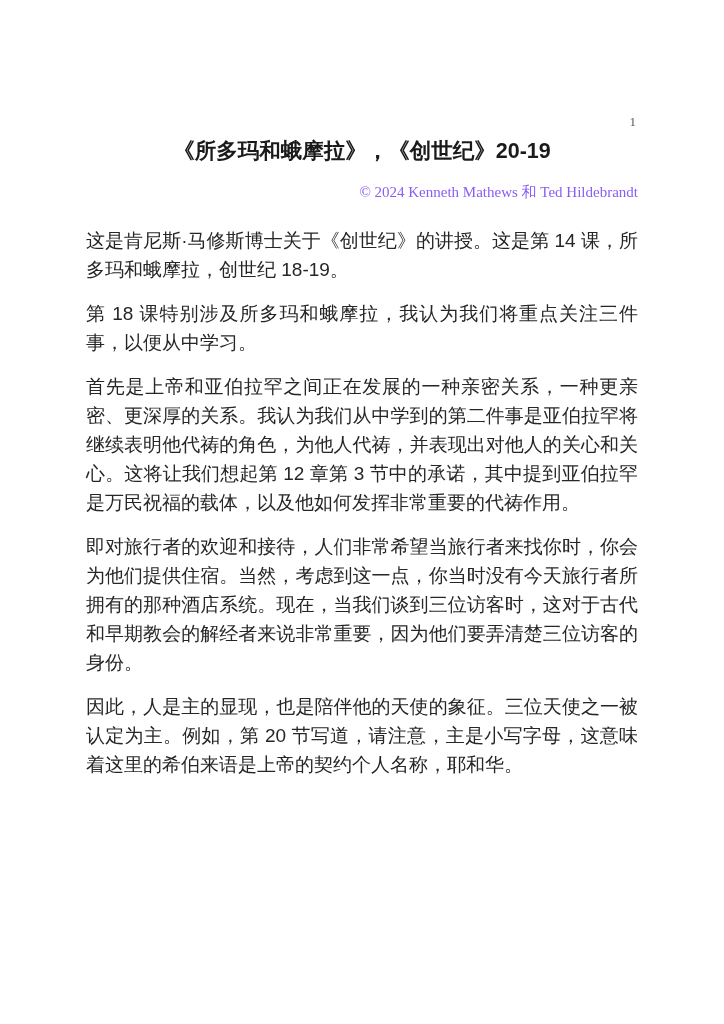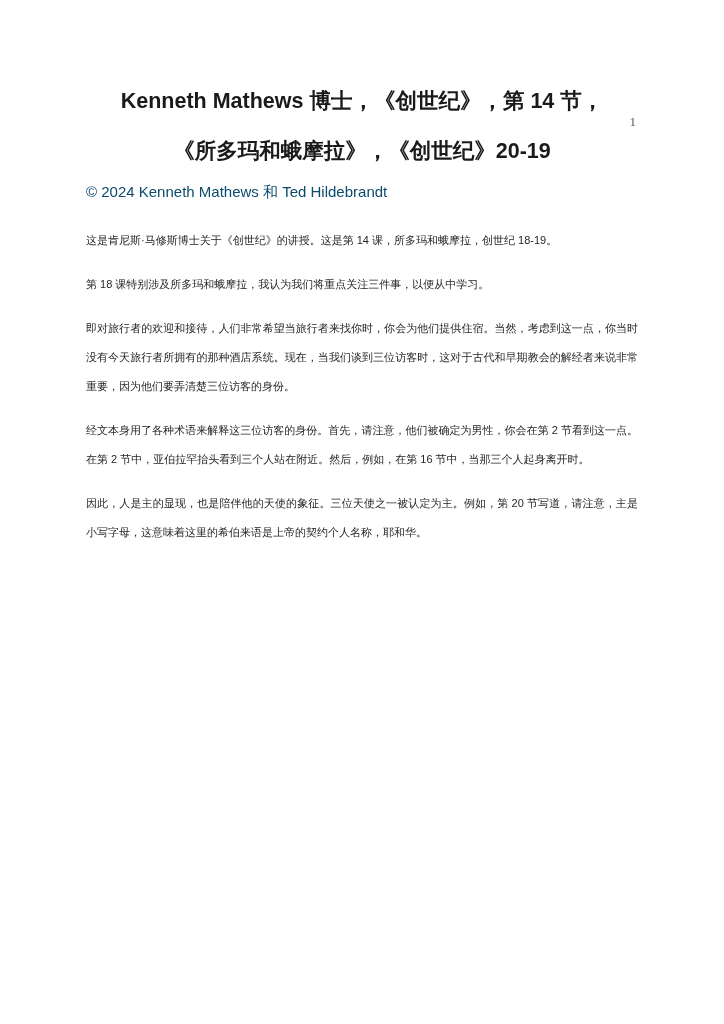--- a/index.html
+++ b/index.html
@@ -32,57 +32,57 @@
   .title {
     margin-top: 76px;
     text-align: center;
     font-family: "Liberation Sans", "DejaVu Sans", sans-serif;
     font-weight: 700;
     font-size: 21.5px;
     line-height: 50px;
     color: #1a1a1a;
   }
   .copyright {
-    text-align: left;
-    font-family: Liberation Sans, sans-serif;
+    text-align: right;
+    font-family: Liberation Serif, serif;
     font-size: 15px;
     line-height: 24px;
     margin-top: 4px;
-    color: #0c4a6e;
+    color: #8b5cf6;
   }
   .body-text {
     margin-top: 22px;
   }
   .body-text p {
-    font-size: 11px;
+    font-size: 19px;
     line-height: 29px;
     text-align: justify;
     margin-bottom: 15px;
     color: #262626;
     word-break: break-all;
   }
 </style>
 </head>
 <body>
 
 <div class="page">
 
   <div class="page-number">1</div>
 
   <div class="content">
 
     <h1 class="title">
-      <span>Kenneth Mathews 博士，《创世纪》，第 14 节，</span><br>
+      <br>
       <span>《所多玛和蛾摩拉》，《创世纪》20-19</span>
     </h1>
 
     <div class="copyright">© 2024 Kenneth Mathews 和 Ted Hildebrandt</div>
 
     <div class="body-text">
       <p>这是肯尼斯·马修斯博士关于《创世纪》的讲授。这是第 14 课，所多玛和蛾摩拉，创世纪 18-19。</p>
       <p>第 18 课特别涉及所多玛和蛾摩拉，我认为我们将重点关注三件事，以便从中学习。</p>
+      <p>首先是上帝和亚伯拉罕之间正在发展的一种亲密关系，一种更亲密、更深厚的关系。我认为我们从中学到的第二件事是亚伯拉罕将继续表明他代祷的角色，为他人代祷，并表现出对他人的关心和关心。这将让我们想起第 12 章第 3 节中的承诺，其中提到亚伯拉罕是万民祝福的载体，以及他如何发挥非常重要的代祷作用。</p>
       <p>即对旅行者的欢迎和接待，人们非常希望当旅行者来找你时，你会为他们提供住宿。当然，考虑到这一点，你当时没有今天旅行者所拥有的那种酒店系统。现在，当我们谈到三位访客时，这对于古代和早期教会的解经者来说非常重要，因为他们要弄清楚三位访客的身份。</p>
-      <p>经文本身用了各种术语来解释这三位访客的身份。首先，请注意，他们被确定为男性，你会在第 2 节看到这一点。在第 2 节中，亚伯拉罕抬头看到三个人站在附近。然后，例如，在第 16 节中，当那三个人起身离开时。</p>
       <p>因此，人是主的显现，也是陪伴他的天使的象征。三位天使之一被认定为主。例如，第 20 节写道，请注意，主是小写字母，这意味着这里的希伯来语是上帝的契约个人名称，耶和华。</p>
     </div>
 
   </div>
 </div>
 
 </body></html>

